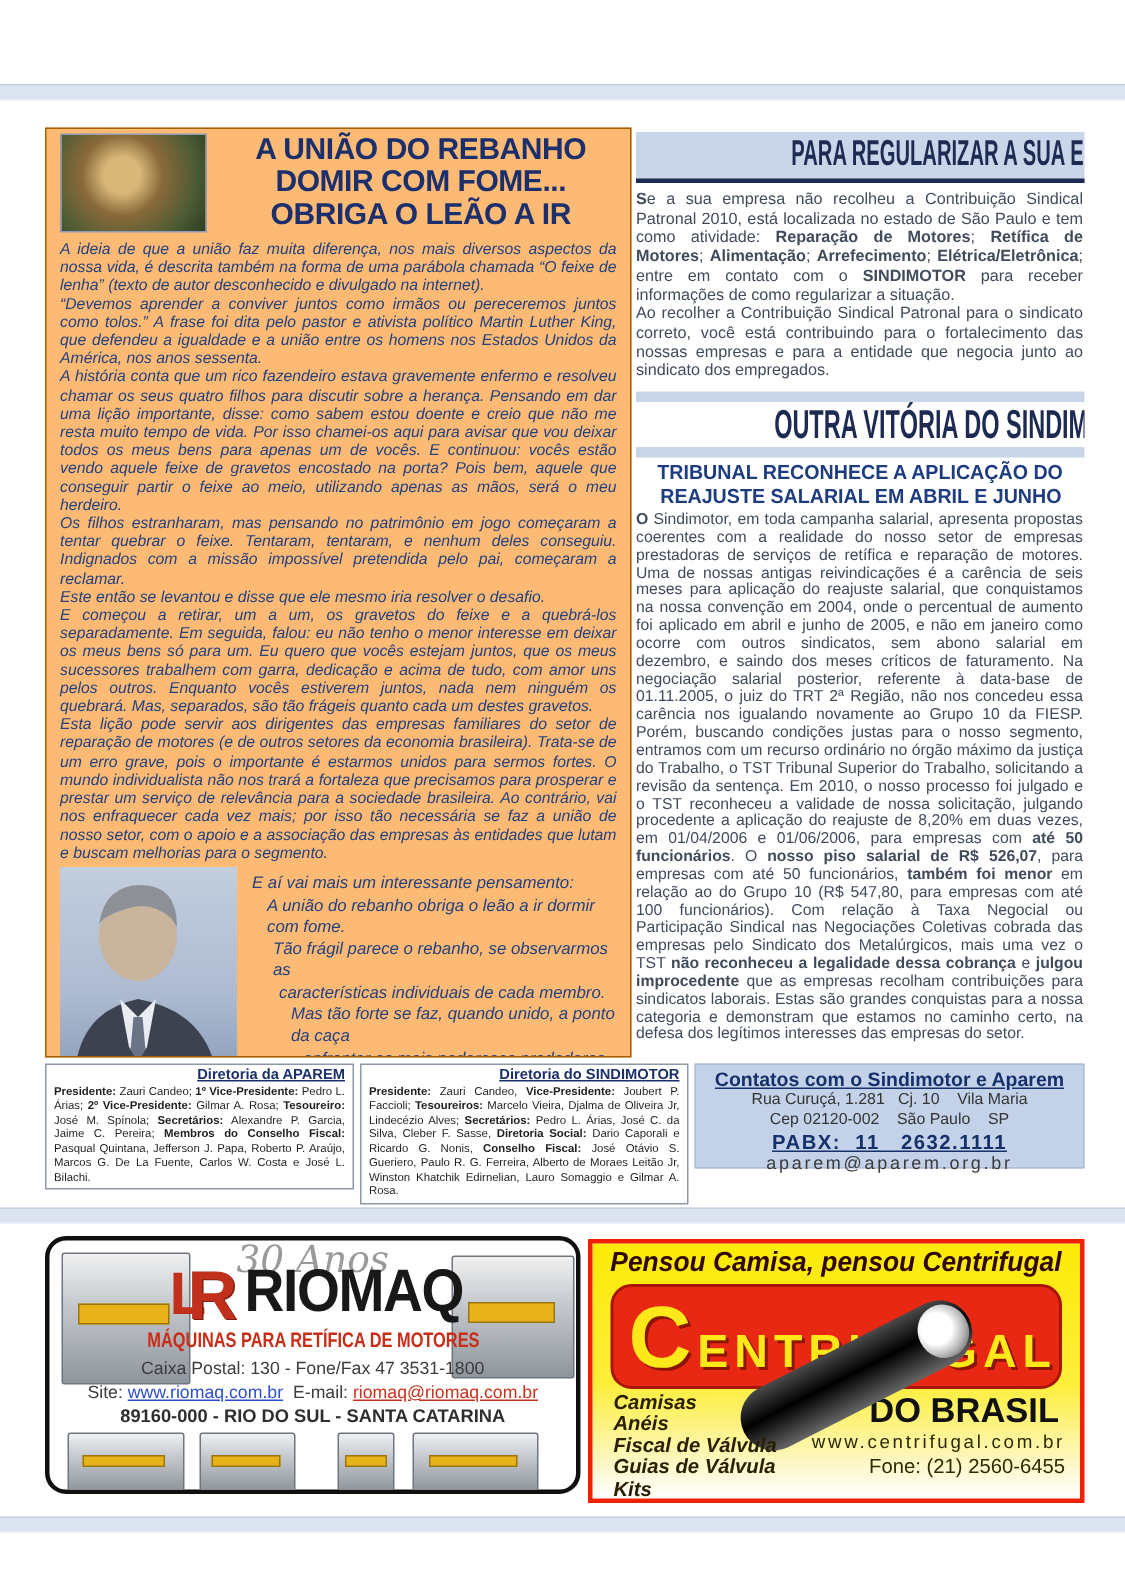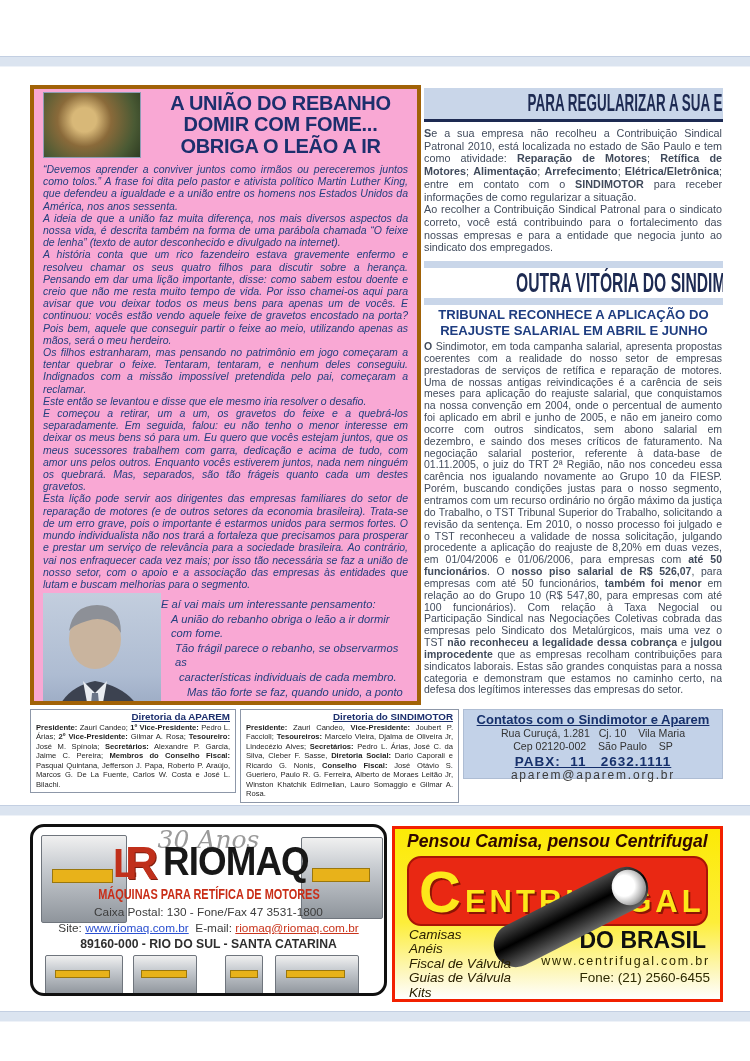--- a/index.html
+++ b/index.html
@@ -1,27 +1,27 @@
 <!DOCTYPE html>
 <html><head>
 <meta charset="utf-8">
 <style>
   html,body{margin:0;padding:0;background:#fff;}
   .page{position:relative;width:750px;height:1061px;background:#fff;overflow:hidden;
         font-family:"Liberation Sans",sans-serif;color:#222;}
   .stripe{position:absolute;left:0;width:750px;height:9px;background:#dbe4f0;border-top:1px solid #c3cfe2;border-bottom:1px solid #eef2f8;}
   
-  .left-box{position:absolute;left:30px;top:85px;width:391px;height:620px;background:#f9a8d4;
-            border:4px solid #a16207;box-sizing:border-box;padding:3px 9px;overflow:hidden;}
+  .left-box{position:absolute;left:30px;top:85px;width:391px;height:620px;background:#fdba74;
+            border:1px solid #a16207;box-sizing:border-box;padding:3px 9px;overflow:hidden;}
   .lb-header{display:flex;gap:12px;align-items:center;margin-bottom:5px;}
   .lion{width:96px;height:64px;flex:none;border:1px solid #8d9cb5;
         background:radial-gradient(circle at 42% 42%, #d8b878 0 18%, #8a6a3a 40%, #4a5a34 75%, #2e3c22 100%);}
   .lb-title{flex:1;text-align:center;color:#1c2f6d;font-weight:bold;font-size:20px;line-height:21.5px;letter-spacing:-0.3px;}
   .lb-body p{margin:0;font-style:italic;color:#24407f;font-size:10.5px;line-height:12.2px;text-align:justify;}
-  .lb-footer{display:flex;gap:0;margin-top:3px;}
+  .lb-footer{display:flex;gap:10px;margin-top:3px;}
   .portrait{width:118px;height:136px;flex:none;position:relative;overflow:hidden;
             background:linear-gradient(180deg,#c3cede 0%,#aebcd2 60%,#8fa0bb 100%);}
   .portrait svg{position:absolute;left:0;top:4px;}
   .lb-right{flex:1;padding-top:4px;}
   .thought{font-style:italic;color:#24407f;font-size:11.2px;line-height:14.6px;}
   
   .reg-band{position:absolute;left:424px;top:88px;width:299px;height:31px;background:#c9d6e9;
             border-bottom:3px solid #1d2a52;text-align:center;overflow:hidden;}
   .cond{display:inline-block;white-space:nowrap;font-weight:bold;color:#1d2a52;transform-origin:center;}
   .reg-band .cond{font-size:24px;line-height:30px;transform:scaleX(0.56);}
@@ -81,21 +81,21 @@
   .c-banner{position:absolute;left:12px;top:27px;width:301px;height:70px;background:#e92813;
             border-radius:14px;border:2px solid #a81507;box-sizing:border-box;}
   .c-brand{position:absolute;left:10px;top:12px;font-weight:bold;color:#fde81a;font-size:31px;line-height:44px;
            letter-spacing:4px;text-shadow:2px 2px 0 #8c1505;white-space:nowrap;}
   .c-brand::first-letter{font-size:58px;}
   .cylinder{position:absolute;left:92px;top:66px;width:168px;height:44px;border-radius:22px/50%;
             background:linear-gradient(180deg,#4a4a4a 0%,#000 45%,#666 100%);transform:rotate(-27deg);z-index:2;}
   .cylinder::after{content:"";position:absolute;right:2px;top:4px;width:34px;height:36px;border-radius:50%;
             background:radial-gradient(circle at 40% 40%, #fff 0 35%, #bbb 60%, #333 100%);}
   .c-sub{position:absolute;right:14px;top:98px;font-weight:bold;font-size:23px;color:#101010;letter-spacing:0;}
-  .c-products{position:absolute;left:14px;top:99px;font-weight:normal;font-style:italic;color:#2a2000;
+  .c-products{position:absolute;left:14px;top:99px;font-weight:bold;font-style:italic;color:#2a2000;
               font-size:13.5px;line-height:14.4px;z-index:3;}
   .c-site{position:absolute;right:10px;top:126px;font-size:12.5px;color:#2e2a00;}
   .c-phone{position:absolute;right:10px;top:141px;font-size:13.5px;color:#2e2a00;}
 </style>
 </head>
 <body>
 
 <div class="page">
 
   <div class="stripe" style="top:56px;"></div>
@@ -103,22 +103,22 @@
   <div class="left-box">
     <div class="lb-header">
       <div class="lion"></div>
       <div class="lb-title">
         <div>A UNIÃO DO REBANHO</div>
         <div>DOMIR COM FOME...</div>
         <div>OBRIGA O LEÃO A IR</div>
       </div>
     </div>
     <div class="lb-body">
+      <p>A ideia de que a união faz muita diferença, nos mais diversos aspectos da nossa vida, é descrita também na forma de uma parábola chamada “O feixe de lenha” (texto de autor desconhecido e divulgado na internet).</p>
       <p>“Devemos aprender a conviver juntos como irmãos ou pereceremos juntos como tolos.” A frase foi dita pelo pastor e ativista político Martin Luther King, que defendeu a igualdade e a união entre os homens nos Estados Unidos da América, nos anos sessenta.</p>
-      <p>A ideia de que a união faz muita diferença, nos mais diversos aspectos da nossa vida, é descrita também na forma de uma parábola chamada “O feixe de lenha” (texto de autor desconhecido e divulgado na internet).</p>
       <p>A história conta que um rico fazendeiro estava gravemente enfermo e resolveu chamar os seus quatro filhos para discutir sobre a herança. Pensando em dar uma lição importante, disse: como sabem estou doente e creio que não me resta muito tempo de vida. Por isso chamei-os aqui para avisar que vou deixar todos os meus bens para apenas um de vocês. E continuou: vocês estão vendo aquele feixe de gravetos encostado na porta? Pois bem, aquele que conseguir partir o feixe ao meio, utilizando apenas as mãos, será o meu herdeiro.</p>
       <p>Os filhos estranharam, mas pensando no patrimônio em jogo começaram a tentar quebrar o feixe. Tentaram, tentaram, e nenhum deles conseguiu. Indignados com a missão impossível pretendida pelo pai, começaram a reclamar.</p>
       <p>Este então se levantou e disse que ele mesmo iria resolver o desafio.</p>
       <p>E começou a retirar, um a um, os gravetos do feixe e a quebrá-los separadamente. Em seguida, falou: eu não tenho o menor interesse em deixar os meus bens só para um. Eu quero que vocês estejam juntos, que os meus sucessores trabalhem com garra, dedicação e acima de tudo, com amor uns pelos outros. Enquanto vocês estiverem juntos, nada nem ninguém os quebrará. Mas, separados, são tão frágeis quanto cada um destes gravetos.</p>
       <p>Esta lição pode servir aos dirigentes das empresas familiares do setor de reparação de motores (e de outros setores da economia brasileira). Trata-se de um erro grave, pois o importante é estarmos unidos para sermos fortes. O mundo individualista não nos trará a fortaleza que precisamos para prosperar e prestar um serviço de relevância para a sociedade brasileira. Ao contrário, vai nos enfraquecer cada vez mais; por isso tão necessária se faz a união de nosso setor, com o apoio e a associação das empresas às entidades que lutam e buscam melhorias para o segmento.</p>
     </div>
     <div class="lb-footer">
       <div class="portrait">
         <svg width="118" height="132" viewBox="0 0 118 132">
           <ellipse cx="52" cy="42" rx="26" ry="30" fill="#c9b49e"></ellipse>

